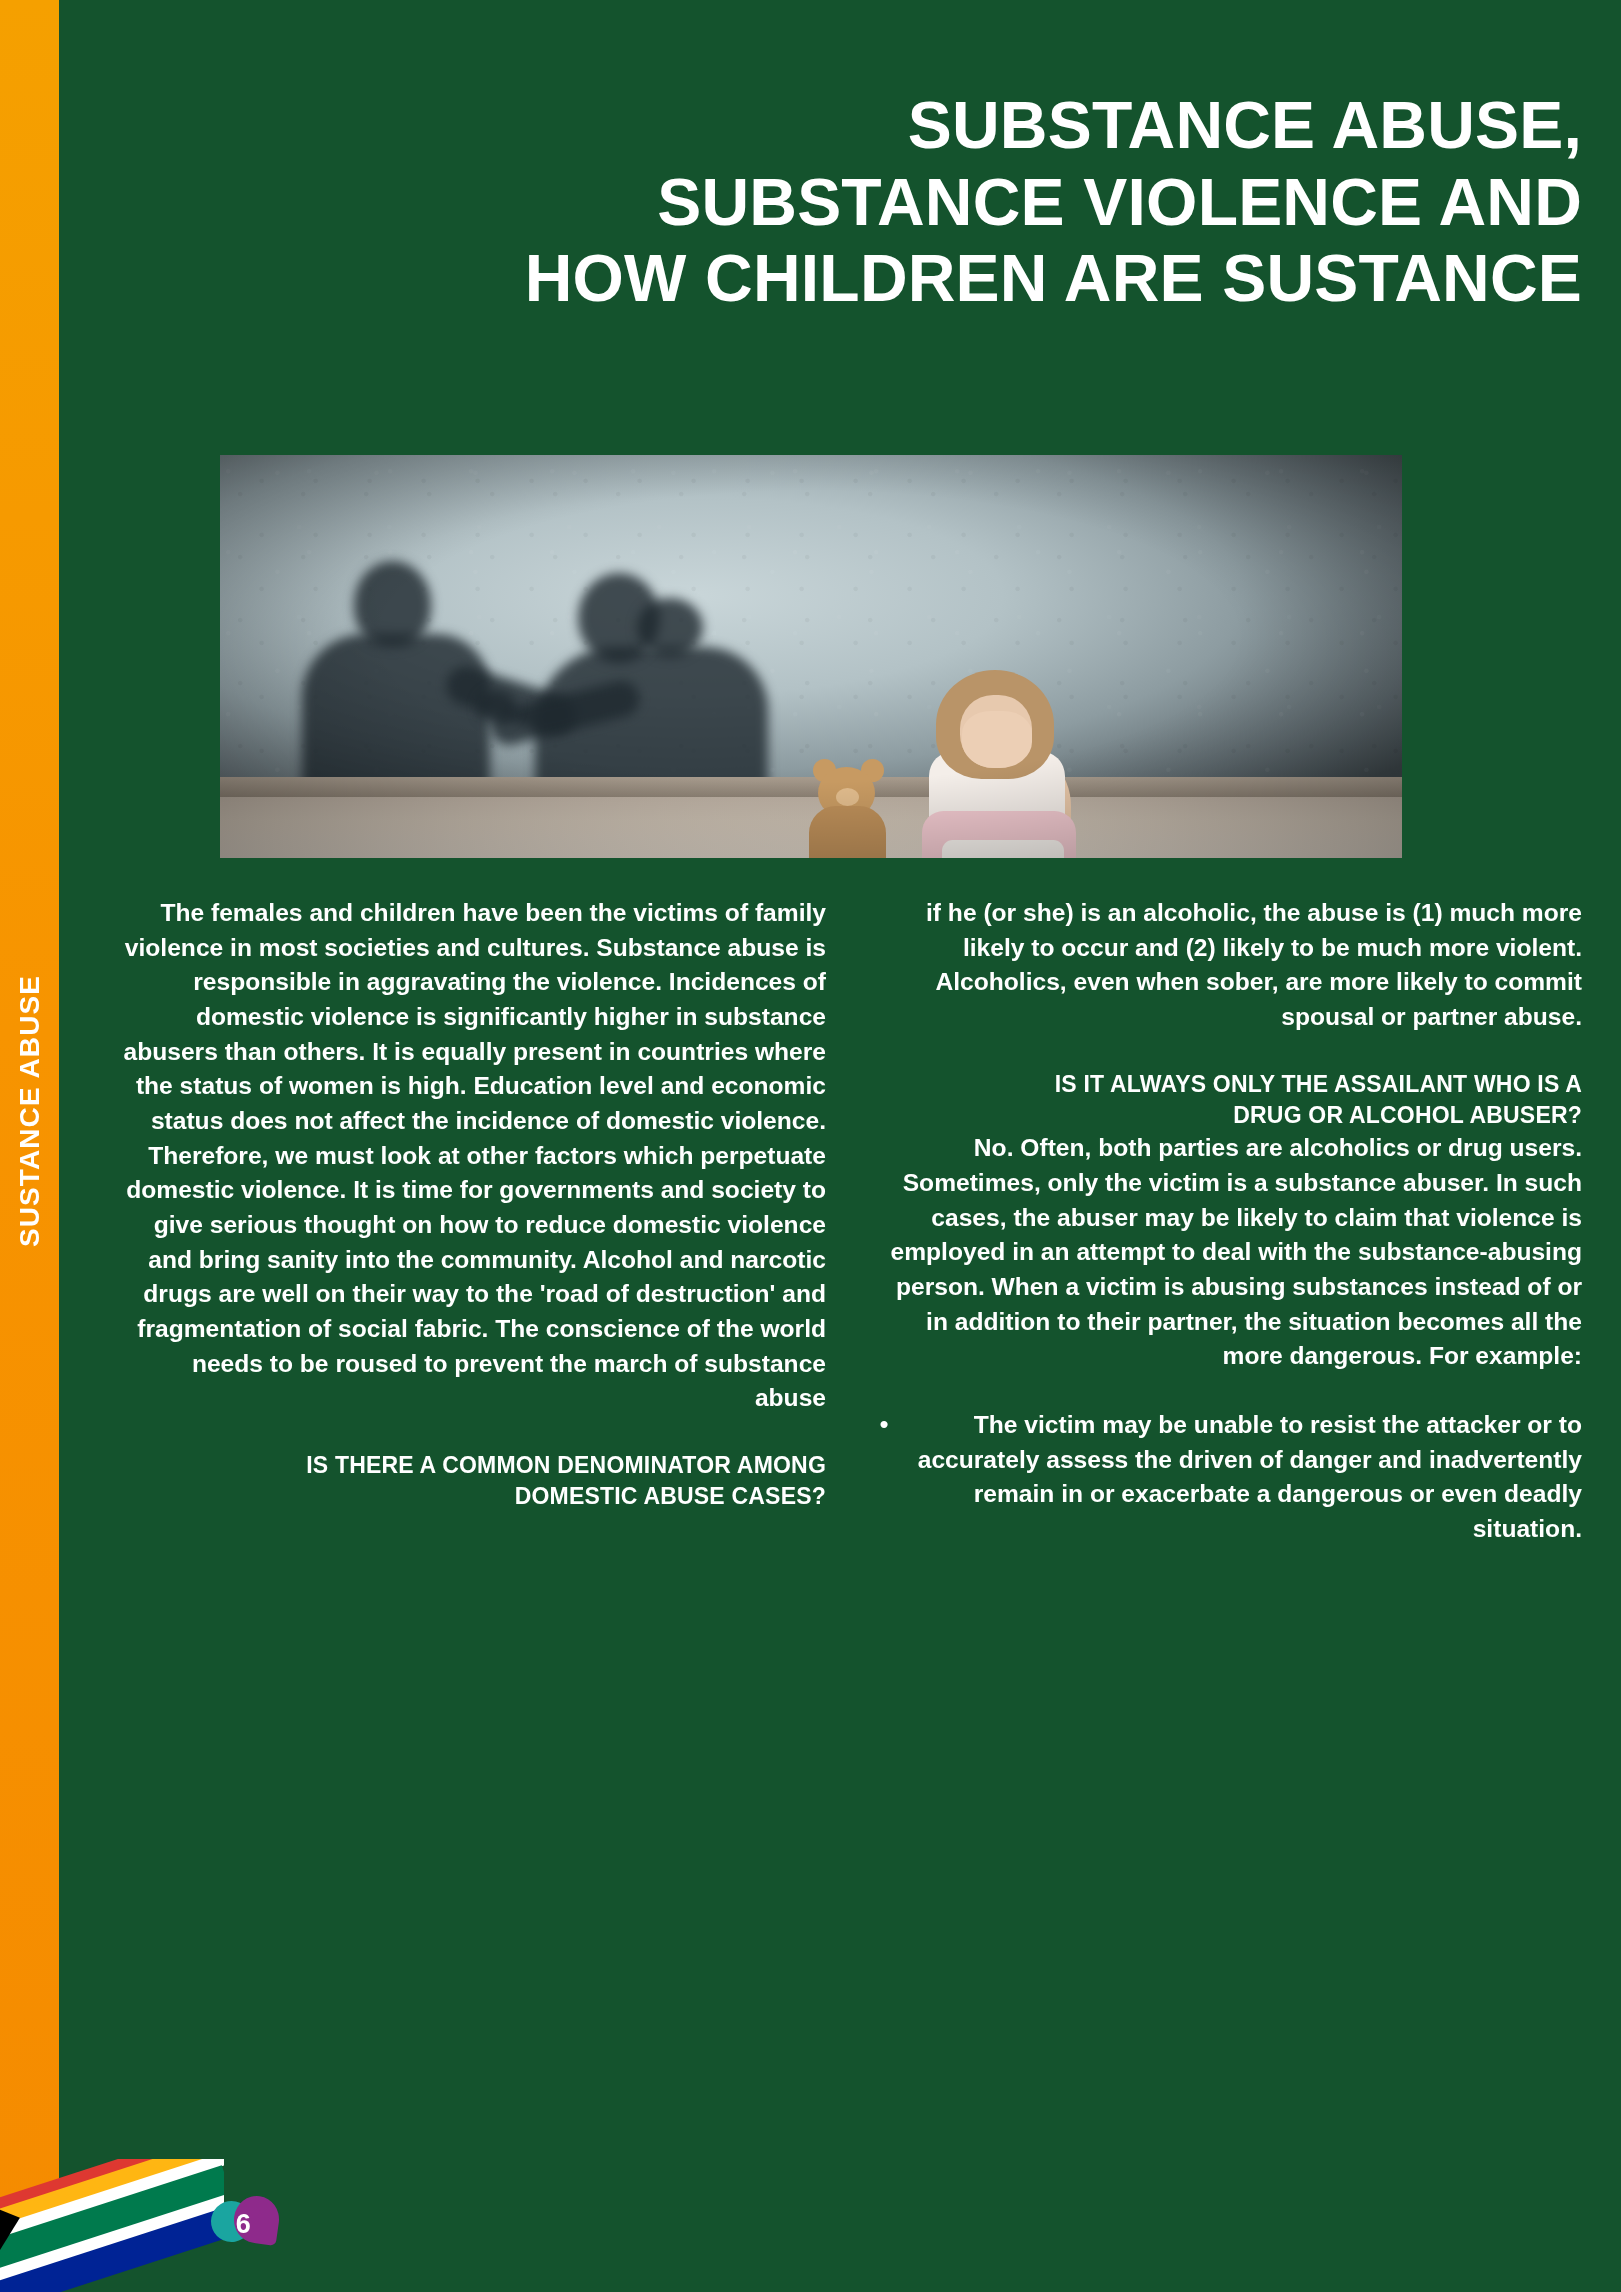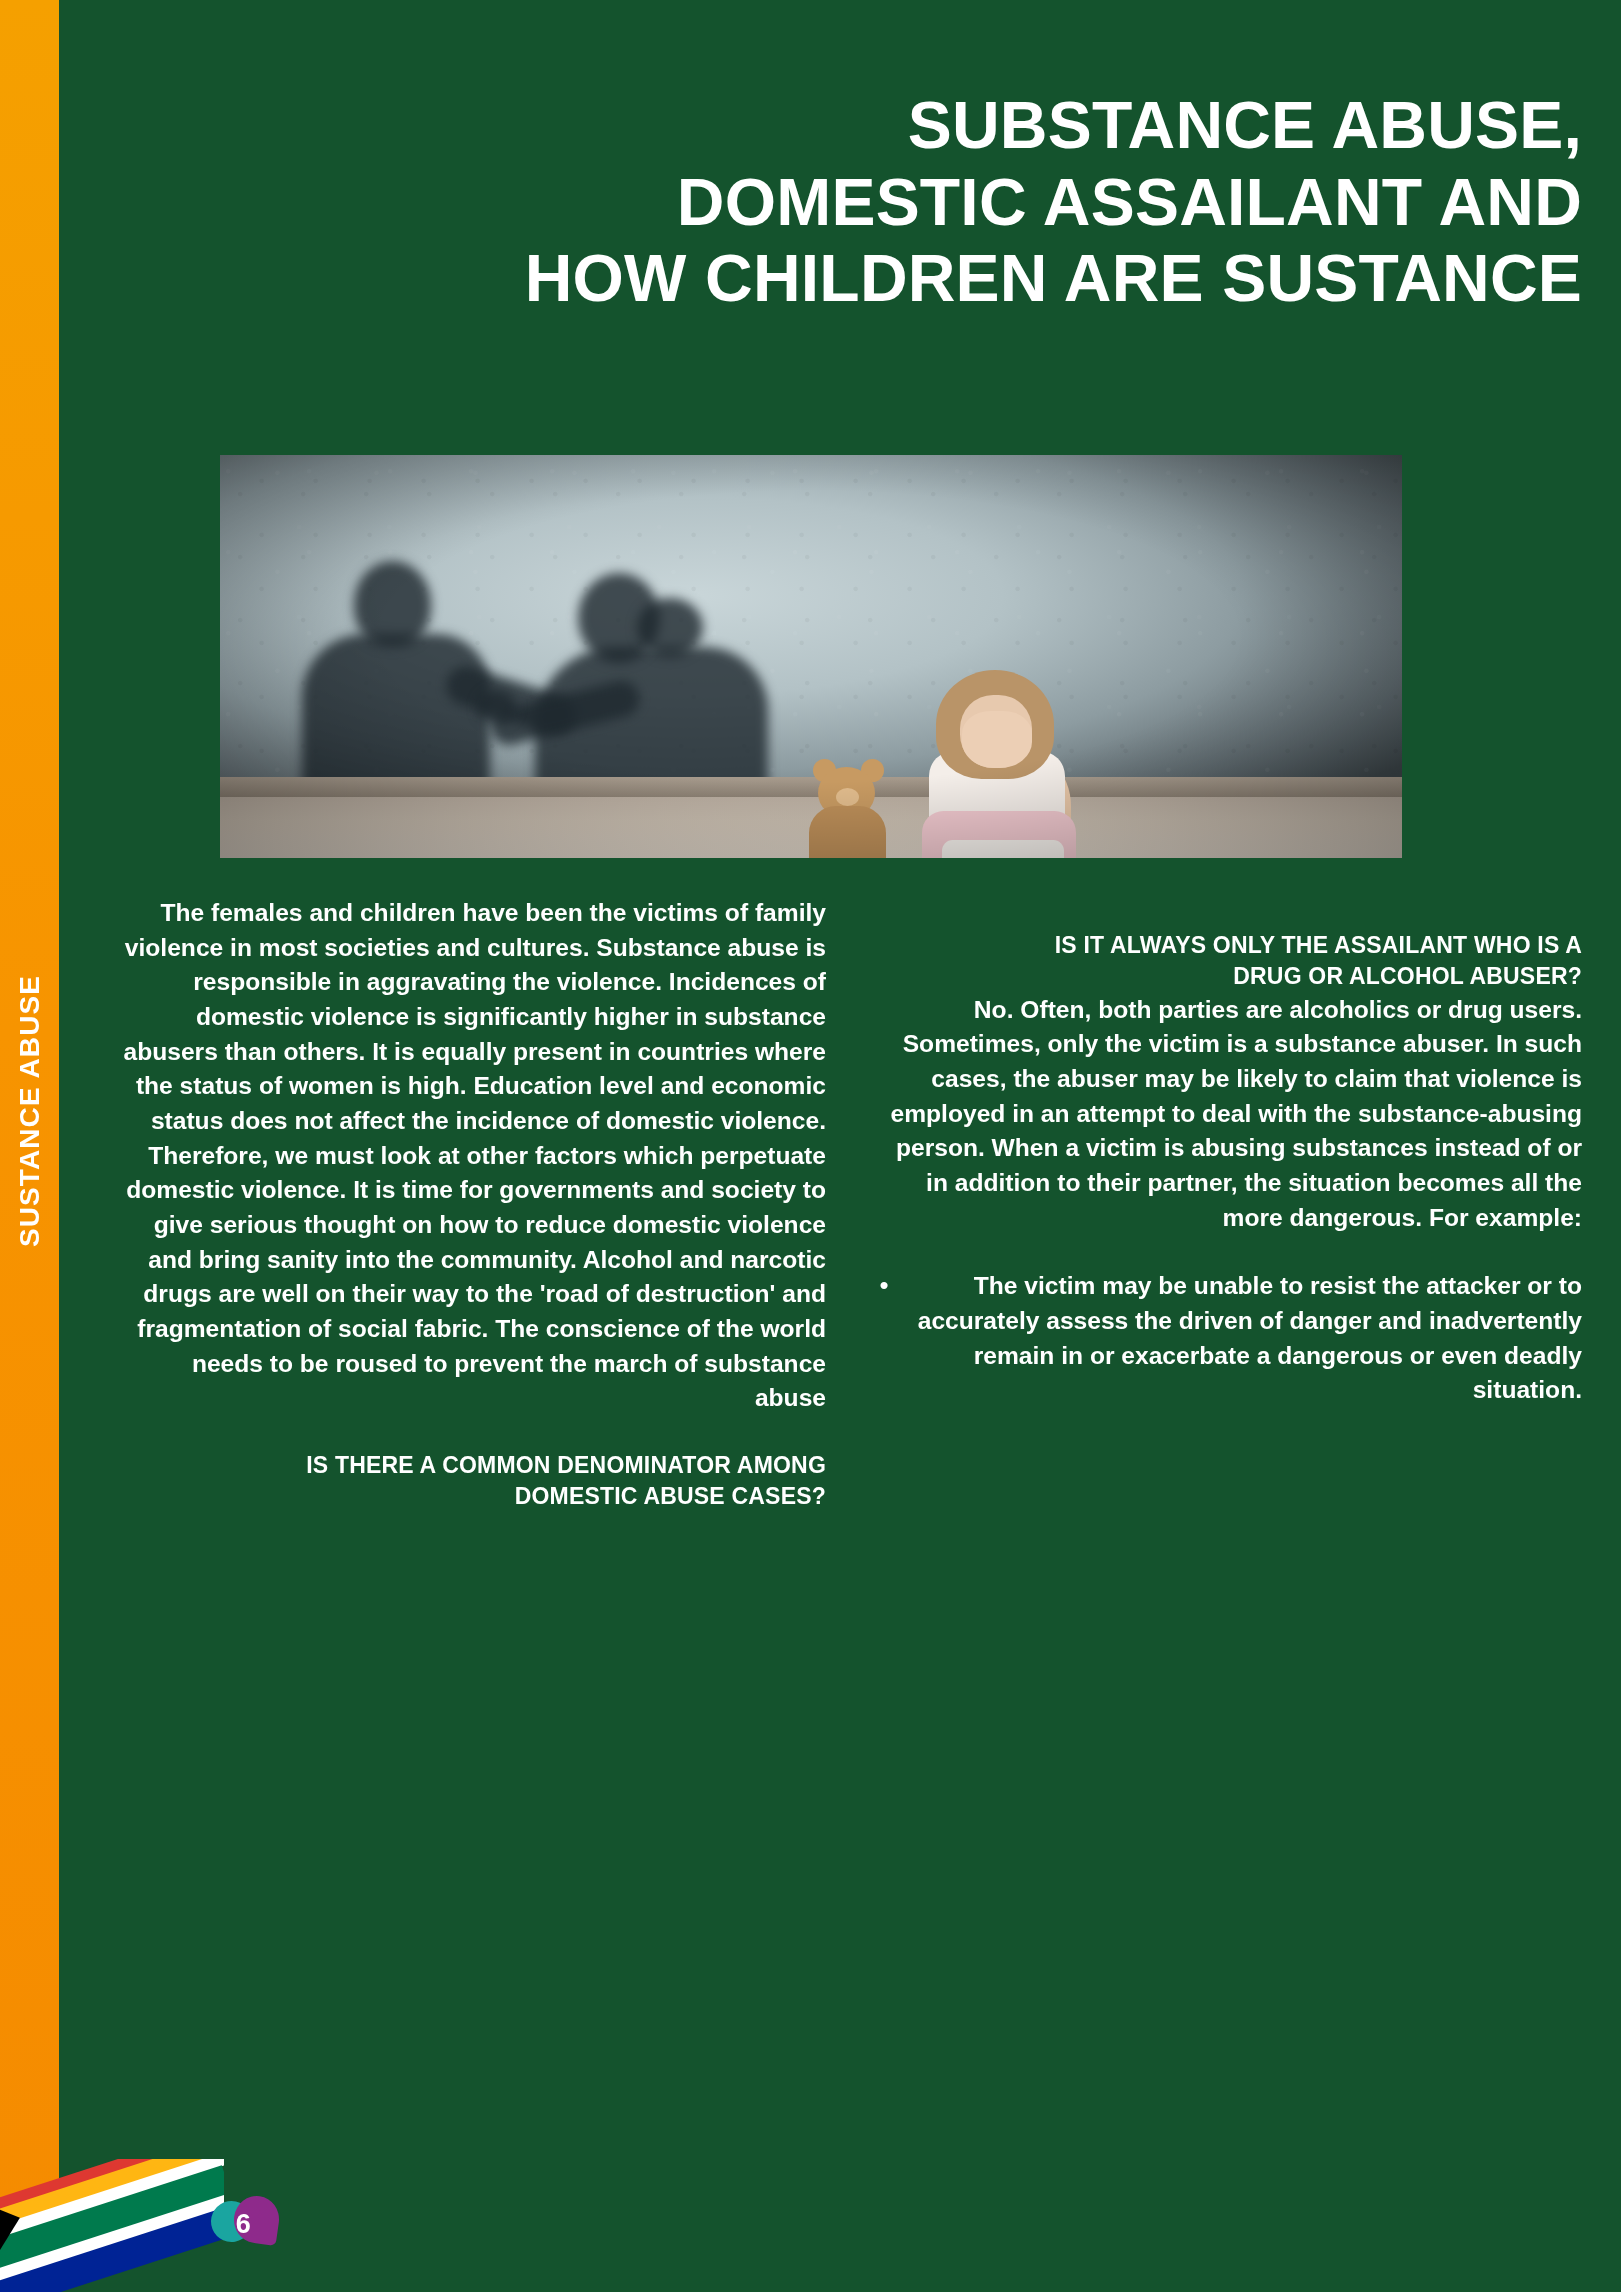--- a/index.html
+++ b/index.html
@@ -267,21 +267,21 @@
 
 <div class="spine"></div>
 <div class="spine-label">
   <span>SUSTANCE ABUSE</span>
 </div>
 
 <div class="page">
 
   <h1 class="title">
     <span class="line">SUBSTANCE ABUSE,</span>
-    <span class="line">DOMESTIC ASSAILANT AND</span>
+    <span class="line">SUBSTANCE VIOLENCE AND</span>
     <span class="line">HOW CHILDREN ARE SUSTANCE</span>
   </h1>
 
   <div class="hero">
     <div class="hero-scene"></div>
 
     <div class="sh sh-man-body"></div>
     <div class="sh sh-man-head"></div>
     <div class="sh sh-man-arm"></div>
     <div class="sh-bottle"></div>
@@ -316,20 +316,21 @@
 
     <div class="col">
       <p class="body">The females and children have been the victims of family violence in most societies and cultures. Substance abuse is responsible in aggravating the violence. Incidences of domestic violence is significantly higher in substance abusers than others. It is equally present in countries where the status of women is high. Education level and economic status does not affect the incidence of domestic violence. Therefore, we must look at other factors which perpetuate domestic violence. It is time for governments and society to give serious thought on how to reduce domestic violence and bring sanity into the community. Alcohol and narcotic drugs are well on their way to the 'road of destruction' and fragmentation of social fabric. The conscience of the world needs to be roused to prevent the march of substance abuse</p>
       <h2 class="sub gap-before">
         <span>IS THERE A COMMON DENOMINATOR AMONG</span><br>
         <span>DOMESTIC ABUSE CASES?</span>
       </h2>
     </div>
 
     <div class="col">
+      <p class="body">if he (or she) is an alcoholic, the abuse is (1) much more likely to occur and (2) likely to be much more violent. Alcoholics, even when sober, are more likely to commit spousal or partner abuse.</p>
       <h2 class="sub gap-before">
         <span>IS IT ALWAYS ONLY THE ASSAILANT WHO IS A</span><br>
         <span>DRUG OR ALCOHOL ABUSER?</span>
       </h2>
       <p class="body">No. Often, both parties are alcoholics or drug users. Sometimes, only the victim is a substance abuser. In such cases, the abuser may be likely to claim that violence is employed in an attempt to deal with the substance-abusing person. When a victim is abusing substances instead of or in addition to their partner, the situation becomes all the more dangerous. For example:</p>
       <ul class="bullets gap-before">
         <li>The victim may be unable to resist the attacker or to accurately assess the driven of danger and inadvertently remain in or exacerbate a dangerous or even deadly situation.</li>
       </ul>
     </div>
 

